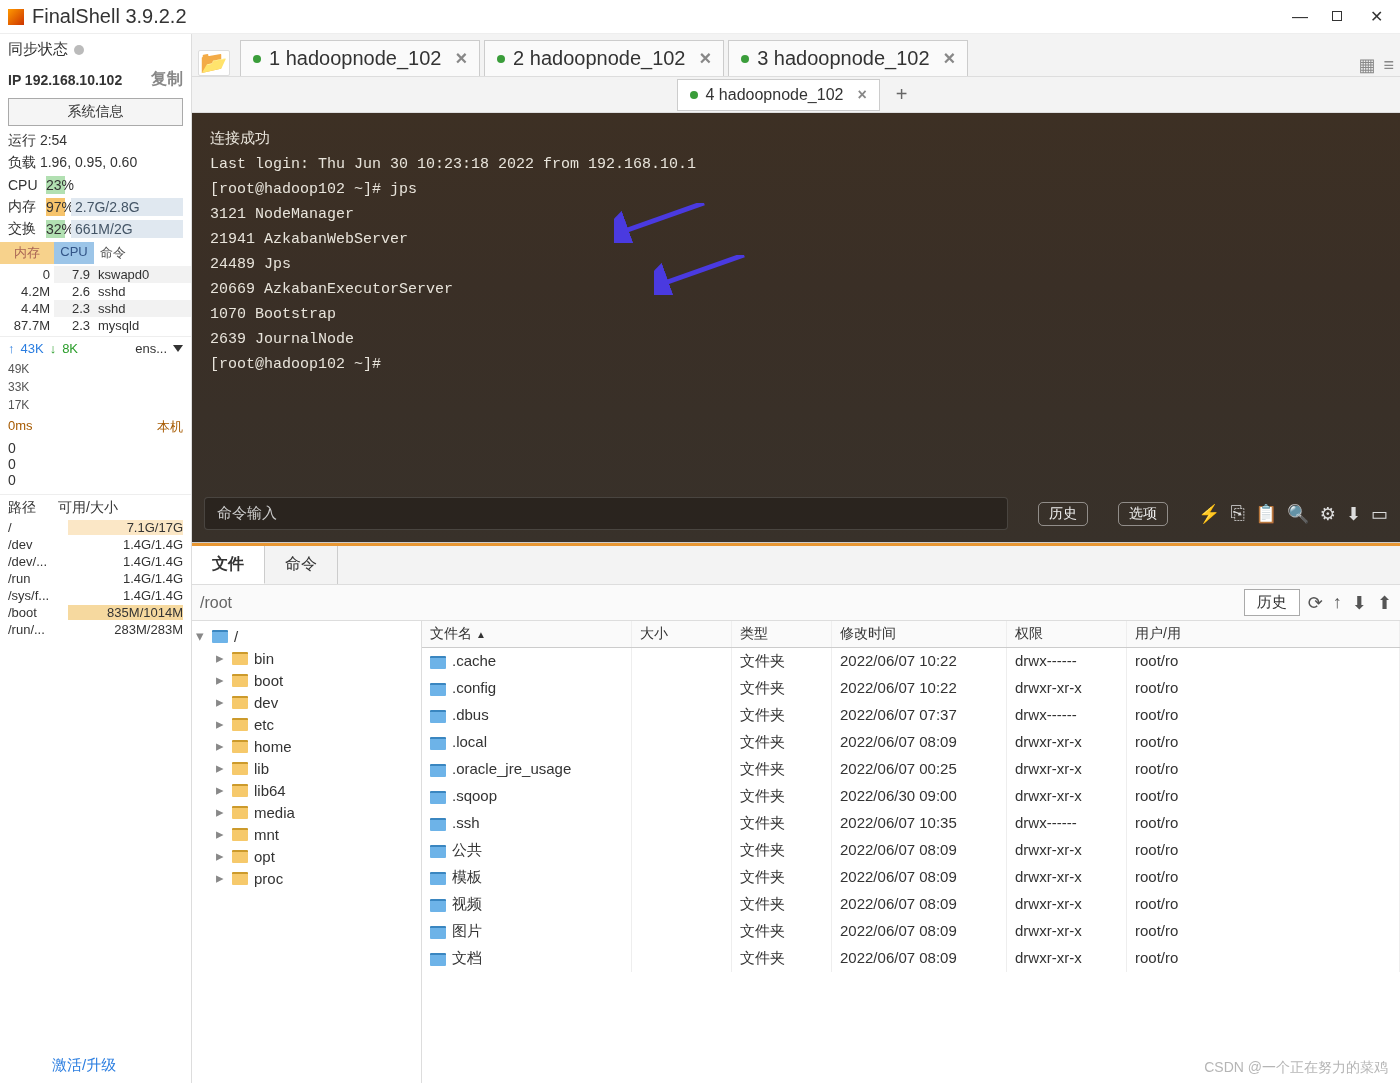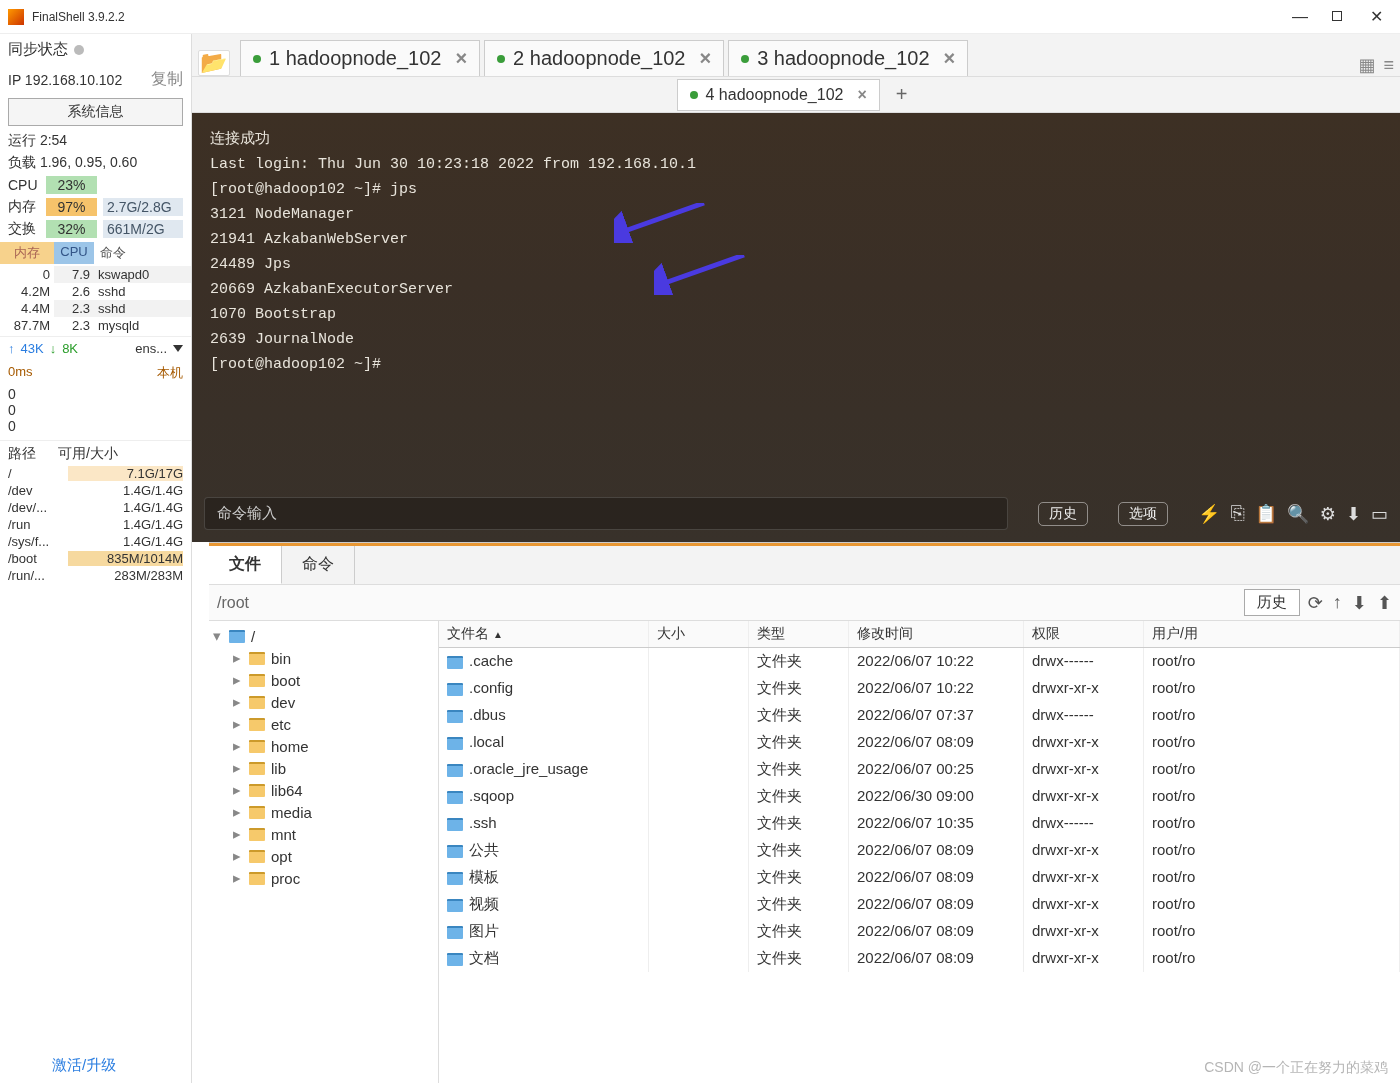--- a/index.html
+++ b/index.html
@@ -1,33 +1,33 @@
 <!DOCTYPE html>
 <html><head>
 <meta charset="utf-8">
 <style>
 * { box-sizing: border-box; margin: 0; padding: 0; }
 body { font-family: "Microsoft YaHei", Arial, sans-serif; font-size: 13px; background: #fff; color: #333; width: 1400px; height: 1083px; overflow: hidden; position: relative; }
 .titlebar { height: 34px; display: flex; align-items: center; padding: 0 8px; background: #fff; border-bottom: 1px solid #eee; }
 .titlebar .app-icon { width: 16px; height: 16px; background: linear-gradient(135deg,#f90,#c30); margin-right: 8px; }
-.titlebar .title { flex:1; font-size:12px; }
+.titlebar .title { flex:1; font-size:20px; }
 .win-btns { display:flex; gap:28px; margin-right:10px; }
 .win-btn { width:12px; height:12px; font-family: Arial; font-size:16px; line-height:12px; color:#333; cursor:pointer; }
 .win-btn.box { width:10px; height:10px; border:1px solid #333; }
 .main-layout { display:flex; height: calc(100% - 34px); }
 .sidebar { width:192px; border-right:1px solid #ddd; display:flex; flex-direction:column; font-size:14px; }
 .sync-row { padding:6px 8px; display:flex; align-items:center; gap:6px; font-size:15px;}
 .status-dot { width:10px; height:10px; border-radius:50%; background:#bbb; display:inline-block; }
-.ip-row { padding:4px 8px; display:flex; align-items:center; justify-content:space-between; color:#333; font-size:14px;}
+.ip-row { padding:4px 8px; display:flex; align-items:center; justify-content:space-between; color:#333; font-size:14px;font-weight:bold;}
 .ip-row .copy { color:#888; font-size:16px; }
 .sys-btn { margin:4px 8px; padding:4px; border:1px solid #aaa; background:#f5f5f5; text-align:center; cursor:pointer; font-size:14px;}
 .stat-line { padding:2px 8px; font-size:14px; }
 .bar-row { display:flex; align-items:center; padding:2px 8px; gap:6px; font-size:14px;}
 .bar-row .lbl { width:32px; }
-.bar-row .pct { width:51px; background:#b2e0b2; text-align:center; padding:1px 0;}
+.bar-row .pct { width:19px; background:#b2e0b2; text-align:center; padding:1px 0;}
 .bar-row .val { flex:1; background:#e0e8f0; padding:1px 4px; color:#456;}
 .proc-head { display:flex; padding:2px 0; font-size:13px;}
 .proc-head div { padding:2px 4px; text-align:center; }
 .proc-head .mem { width:54px; background:#f7d28c; color:#a65;}
 .proc-head .cpu { width:40px; background:#9cc5e8; color:#358;}
 .proc-head .cmd { flex:1; text-align:left; padding-left:6px; color:#555;}
 .proc-row { display:flex; font-size:13px; }
 .proc-row div { padding:1px 4px; }
 .proc-row .mem { width:54px; text-align:right; background:#fff;}
 .proc-row .cpu { width:40px; text-align:right; }
@@ -66,21 +66,21 @@
 
 .terminal { flex:0 0 416px; background:linear-gradient(180deg,#3d3024 0%,#3a2f26 40%,#38312a 100%); position:relative; display:flex; flex-direction:column;}
 .term-body { flex:1; padding:14px 18px; font-family: "Consolas","Courier New",monospace; font-size:15px; color:#e8e4db; line-height:25px; white-space:pre; position:relative;}
 .arrow { position:absolute; }
 .cmd-input-bar { display:flex; align-items:center; gap:30px; padding:6px 12px 12px;}
 .cmd-input { flex:1; background:rgba(0,0,0,0.25); border:1px solid rgba(255,255,255,0.15); border-radius:4px; padding:6px 12px; color:#ccc; font-size:15px;}
 .pill-btn { border:1px solid rgba(255,255,255,0.45); color:#eee; padding:2px 10px; border-radius:5px; font-size:14px; cursor:pointer;}
 .ico-row { display:flex; gap:10px; color:#ddd; font-size:18px; align-items:center;}
 .bolt { color:#6de03a; }
 
-.filepanel { flex:1; display:flex; flex-direction:column; border-top:1px solid #ccc; min-height:0;margin-left:17px;}
+.filepanel { flex:1; display:flex; flex-direction:column; border-top:1px solid #ccc; min-height:0;}
 .sub-tabs { display:flex; border-top:3px solid #e89733; background:#f3f3f3;}
 .sub-tab { padding:8px 20px; font-size:16px; border-right:1px solid #ccc; cursor:pointer;}
 .sub-tab.active { background:#fff; font-weight:bold; border-bottom:1px solid #fff;}
 .path-row { display:flex; align-items:center; padding:4px 8px; gap:8px; border-top:1px solid #ddd; border-bottom:1px solid #ddd; background:#fafafa;}
 .path-input { flex:1; font-size:16px; color:#666; font-family:inherit;}
 .hist-btn { border:1px solid #aaa; padding:3px 12px; background:#fff; cursor:pointer; font-size:15px;}
 .toolbar-icons { display:flex; gap:10px; font-size:18px; color:#555;}
 .file-body { flex:1; display:flex; min-height:0;}
 .tree { width:230px; border-right:1px solid #ddd; overflow:auto; font-size:15px; padding-top:4px;}
 .tree-item { display:flex; align-items:center; gap:6px; padding:2px 6px 2px 4px; cursor:pointer;}
@@ -166,20 +166,25 @@
         </div>
       </div>
     <div class="net-row">
       <span class="net-up">↑</span>
         <span class="net-up">43K</span>
       <span class="net-down">↓</span>
         <span class="net-down">8K</span>
       <span class="net-name">ens...</span>
       <span class="chevron"></span>
     </div>
+    <div class="y-ticks">
+      <div>49K</div>
+        <div>33K</div>
+        <div>17K</div>
+    </div>
     <div class="ping-row">
         <span>0ms</span>
         <span>本机</span>
       </div>
     <div class="zeros">0<br>0<br>0</div>
     <div class="disk-head">
       <div class="p">路径</div>
       <div class="v">可用/大小</div>
     </div>
     <div id="disk-list">

